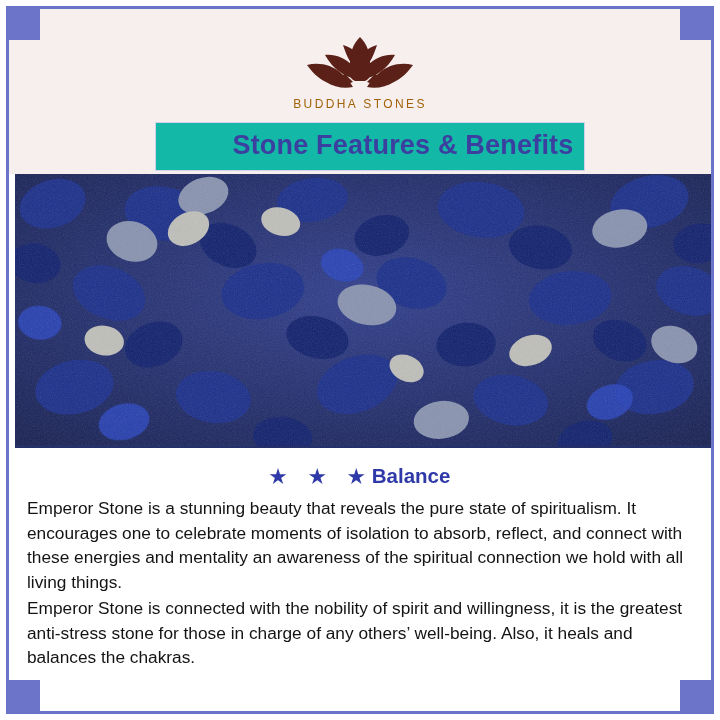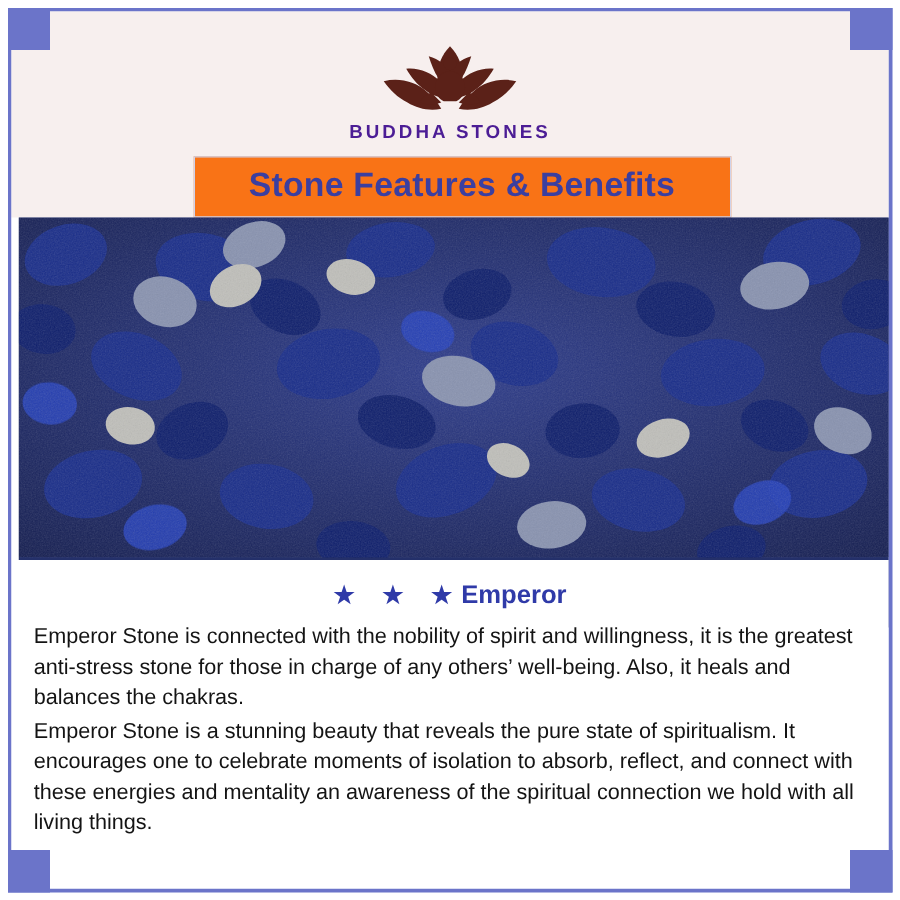--- a/index.html
+++ b/index.html
@@ -42,31 +42,31 @@
     background: #f7efee;
     z-index: 2;
     display: flex;
     flex-direction: column;
     align-items: center;
     padding-top: 20px;
   }
   .logo-mark { width: 150px; height: 62px; }
   .brand-name {
     margin-top: 6px;
-    font-size: 15px;
+    font-size: 12px;
     letter-spacing: 2.4px;
-    color: #4c1d95;
-    font-weight: bold;
+    color: #a16207;
+    font-weight: normal;
   }
   .title-bar {
     margin-top: 11px;
     width: 430px;
-    background: #f97316;
+    background: #14b8a6;
     border: 1px solid #cfd2ea;
-    text-align: center;
+    text-align: right;
     padding: 7px 10px 9px;
     margin-left: 19px;
   }
   .title-bar h1 {
     font-size: 27px;
     color: #3b3fa0;
     font-weight: bold;
     letter-spacing: .2px;
   }
 
@@ -243,20 +243,20 @@
   <div class="content">
     <div class="benefits">
       <div class="benefit">
         <span class="star">★</span>
       </div>
       <div class="benefit">
         <span class="star">★</span>
       </div>
       <div class="benefit">
         <span class="star">★</span>
-        <span>Emperor</span>
+        <span>Balance</span>
       </div>
     </div>
+    <p class="para">Emperor Stone is a stunning beauty that reveals the pure state of spiritualism. It encourages one to celebrate moments of isolation to absorb, reflect, and connect with these energies and mentality an awareness of the spiritual connection we hold with all living things.</p>
     <p class="para">Emperor Stone is connected with the nobility of spirit and willingness, it is the greatest anti-stress stone for those in charge of any others’ well-being. Also, it heals and balances the chakras.</p>
-    <p class="para">Emperor Stone is a stunning beauty that reveals the pure state of spiritualism. It encourages one to celebrate moments of isolation to absorb, reflect, and connect with these energies and mentality an awareness of the spiritual connection we hold with all living things.</p>
   </div>
 
 </div>
 
 </body></html>

